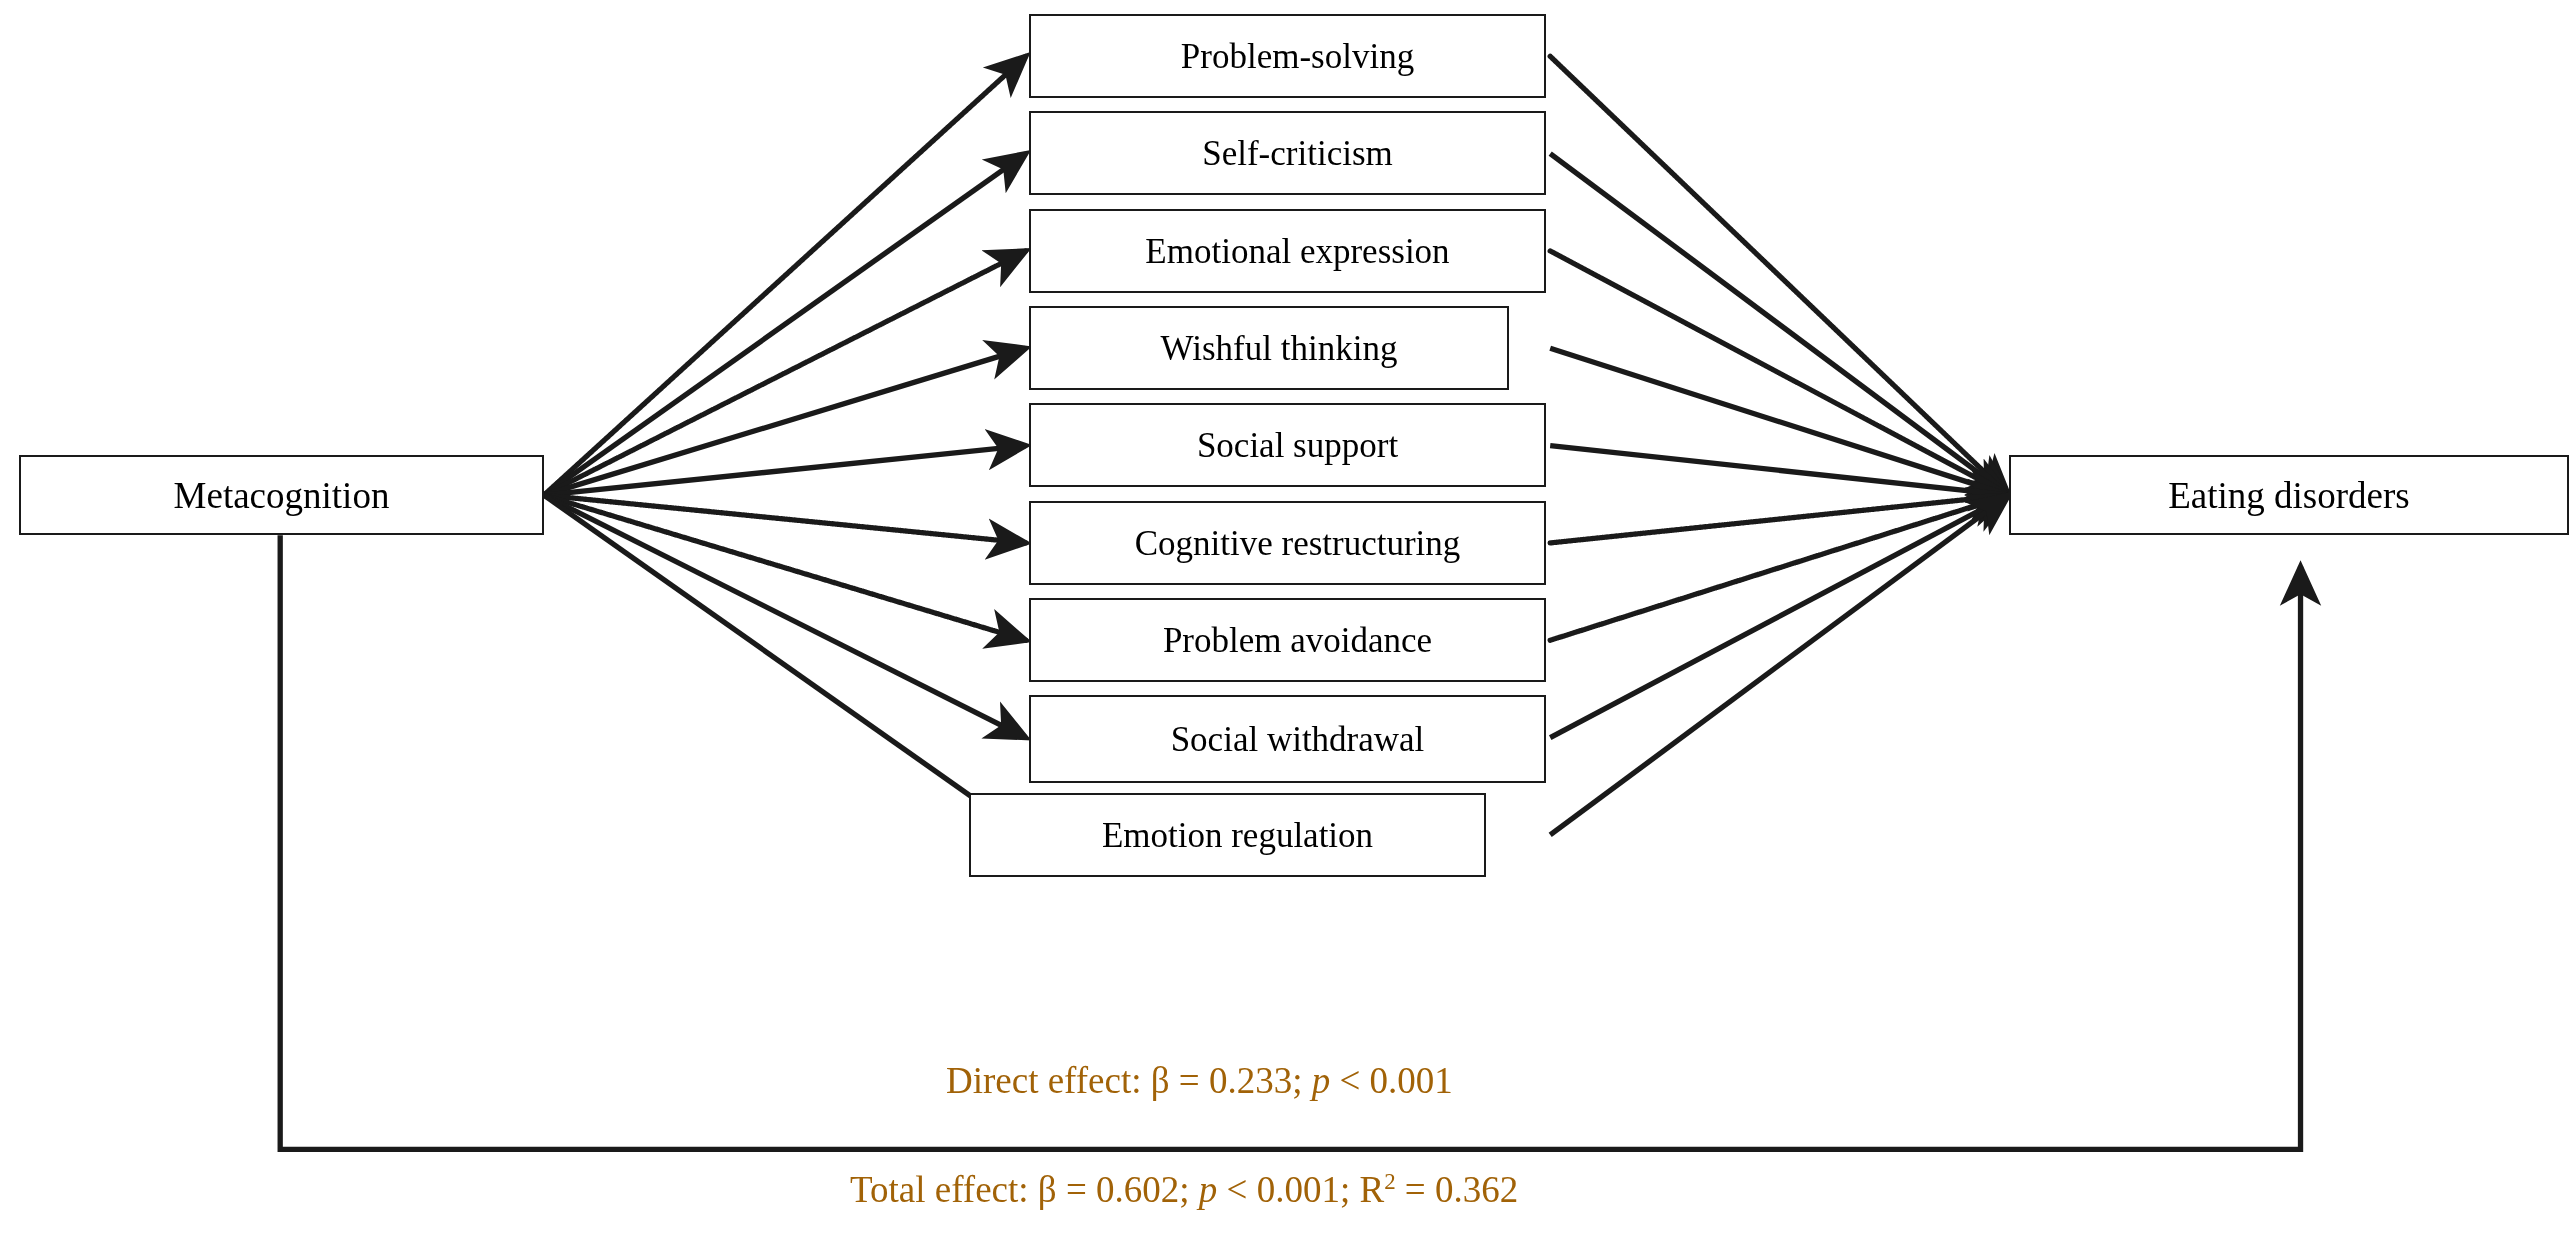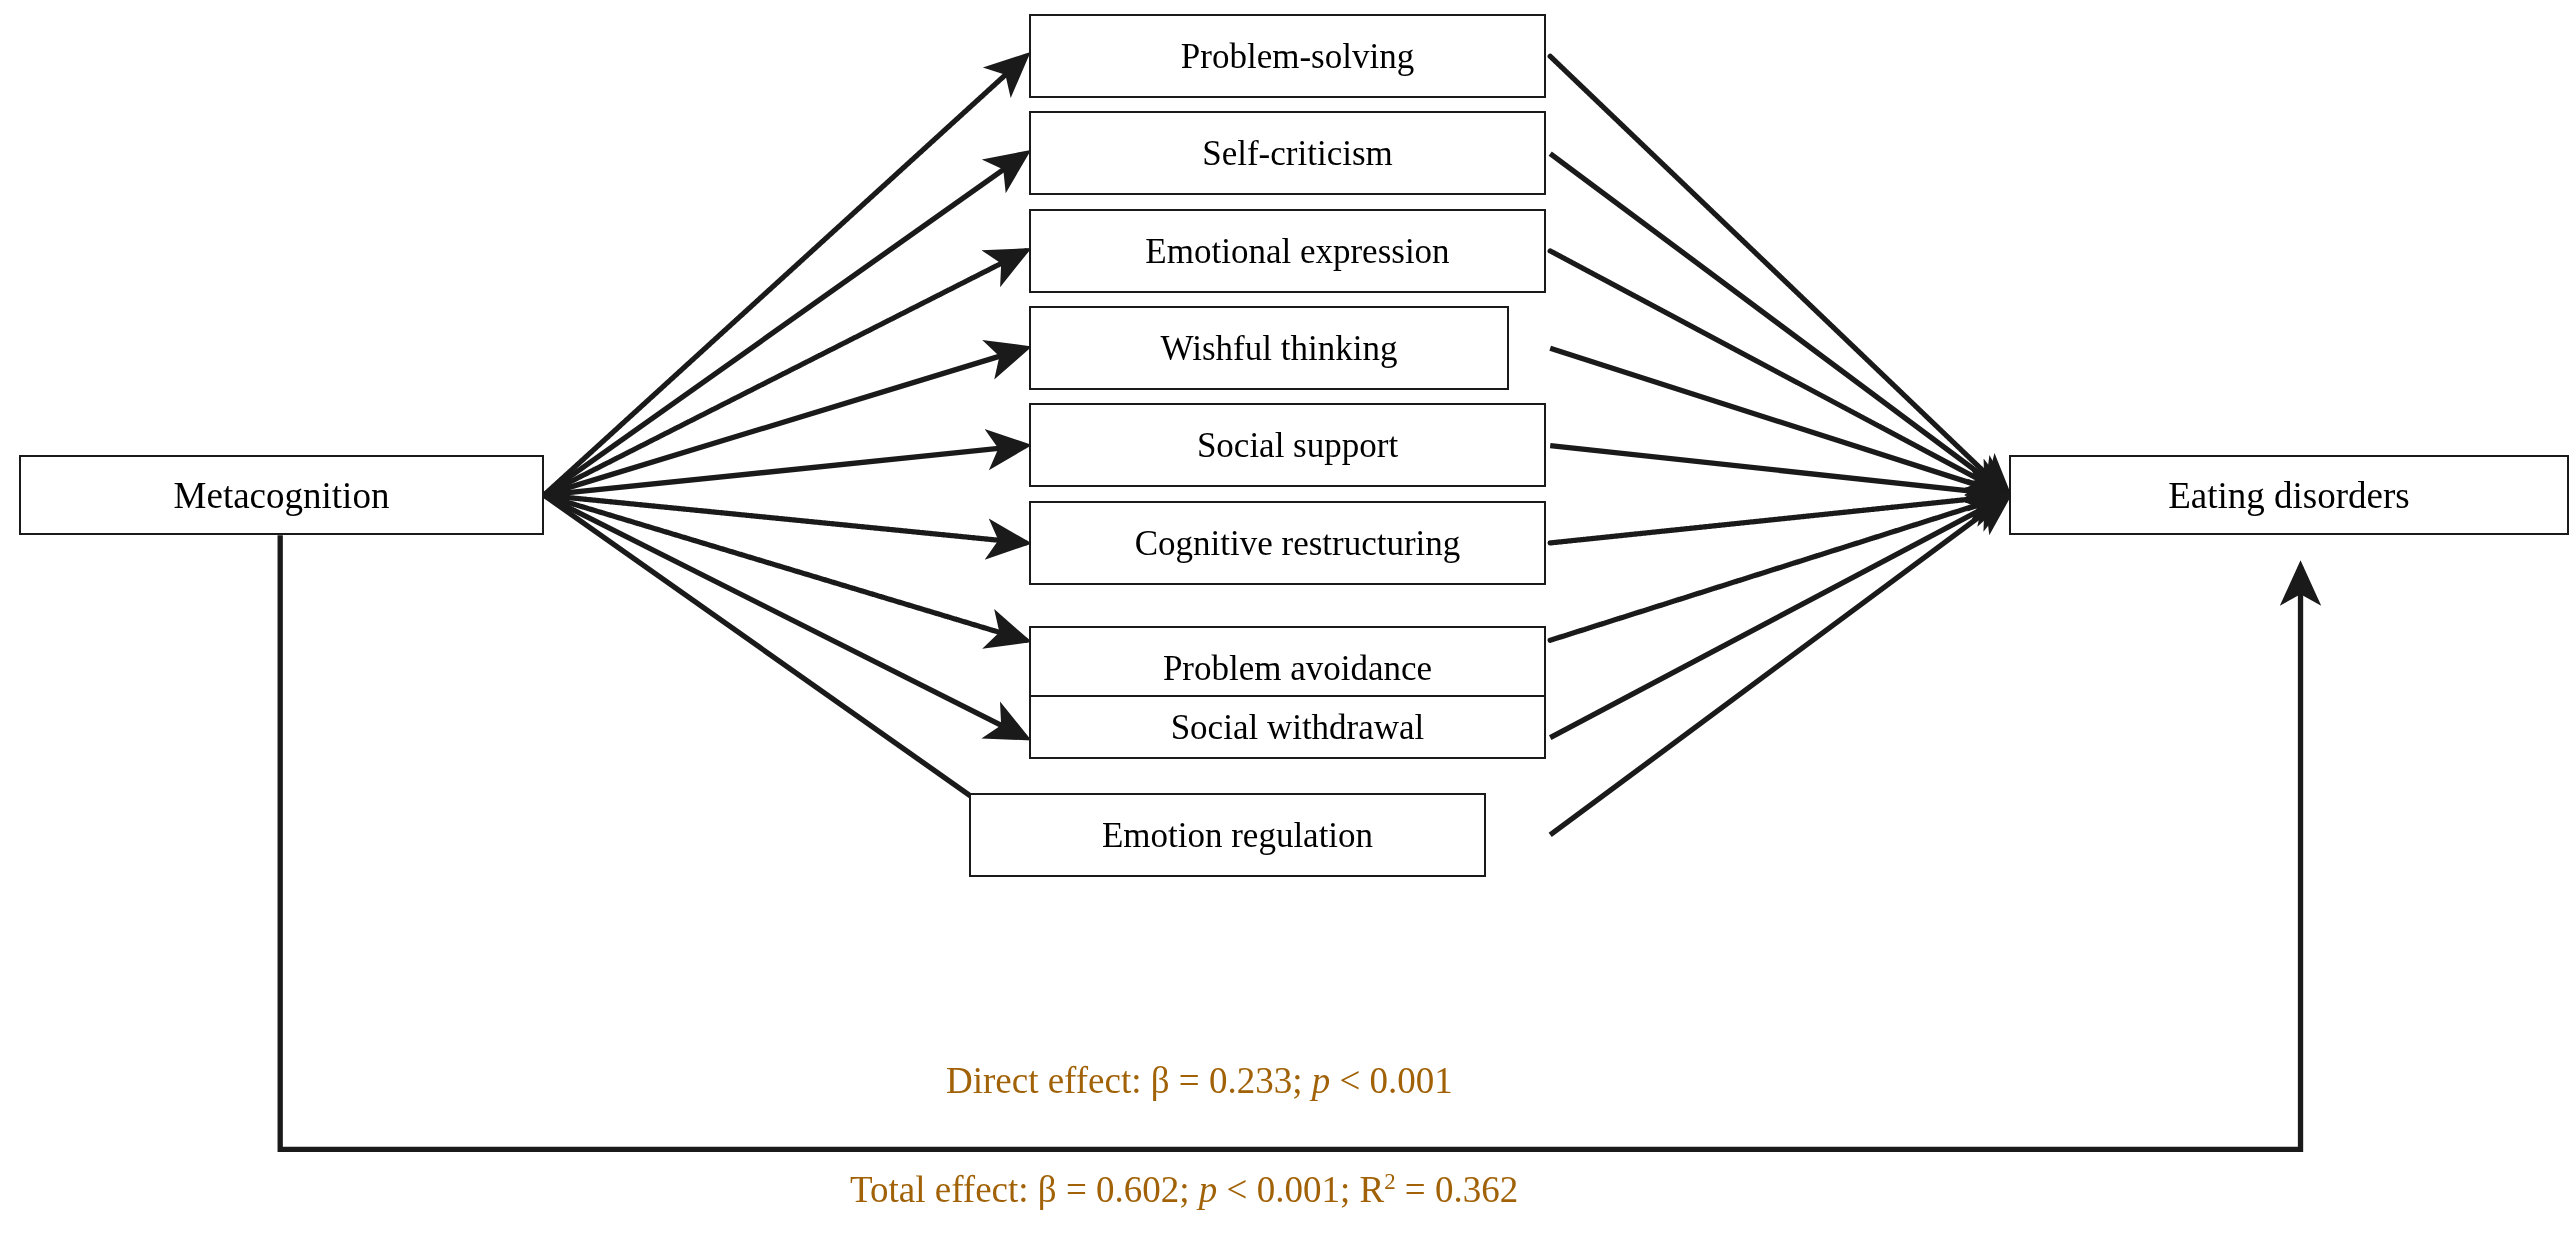--- a/index.html
+++ b/index.html
@@ -105,24 +105,24 @@
       </div>
       <div class="node node-mediator" style="left: 1029px; top: 306px; width: 480px; height: 84px;">
         <span>Wishful thinking</span>
       </div>
       <div class="node node-mediator" style="left: 1029px; top: 403px; width: 517px; height: 84px;">
         <span>Social support</span>
       </div>
       <div class="node node-mediator" style="left: 1029px; top: 501px; width: 517px; height: 84px;">
         <span>Cognitive restructuring</span>
       </div>
-      <div class="node node-mediator" style="left: 1029px; top: 598px; width: 517px; height: 84px; margin-top: 28px;">
+      <div class="node node-mediator" style="left: 1029px; top: 598px; width: 517px; height: 84px;">
         <span>Problem avoidance</span>
       </div>
-      <div class="node node-mediator" style="left: 1029px; top: 695px; width: 517px; height: 64px;">
+      <div class="node node-mediator" style="left: 1029px; top: 695px; width: 517px; height: 88px;">
         <span>Social withdrawal</span>
       </div>
       <div class="node node-mediator" style="left: 969px; top: 793px; width: 517px; height: 84px; text-align: right;">
         <span>Emotion regulation</span>
       </div>
     </div>
 
   <div class="effect-label" style="left:946px; top:1062px;">
     <span>Direct effect: </span><span>β</span><span> = </span><span>0.233</span><span>; </span><span class="ital">p</span><span> </span><span>&lt; 0.001</span>
   </div>

